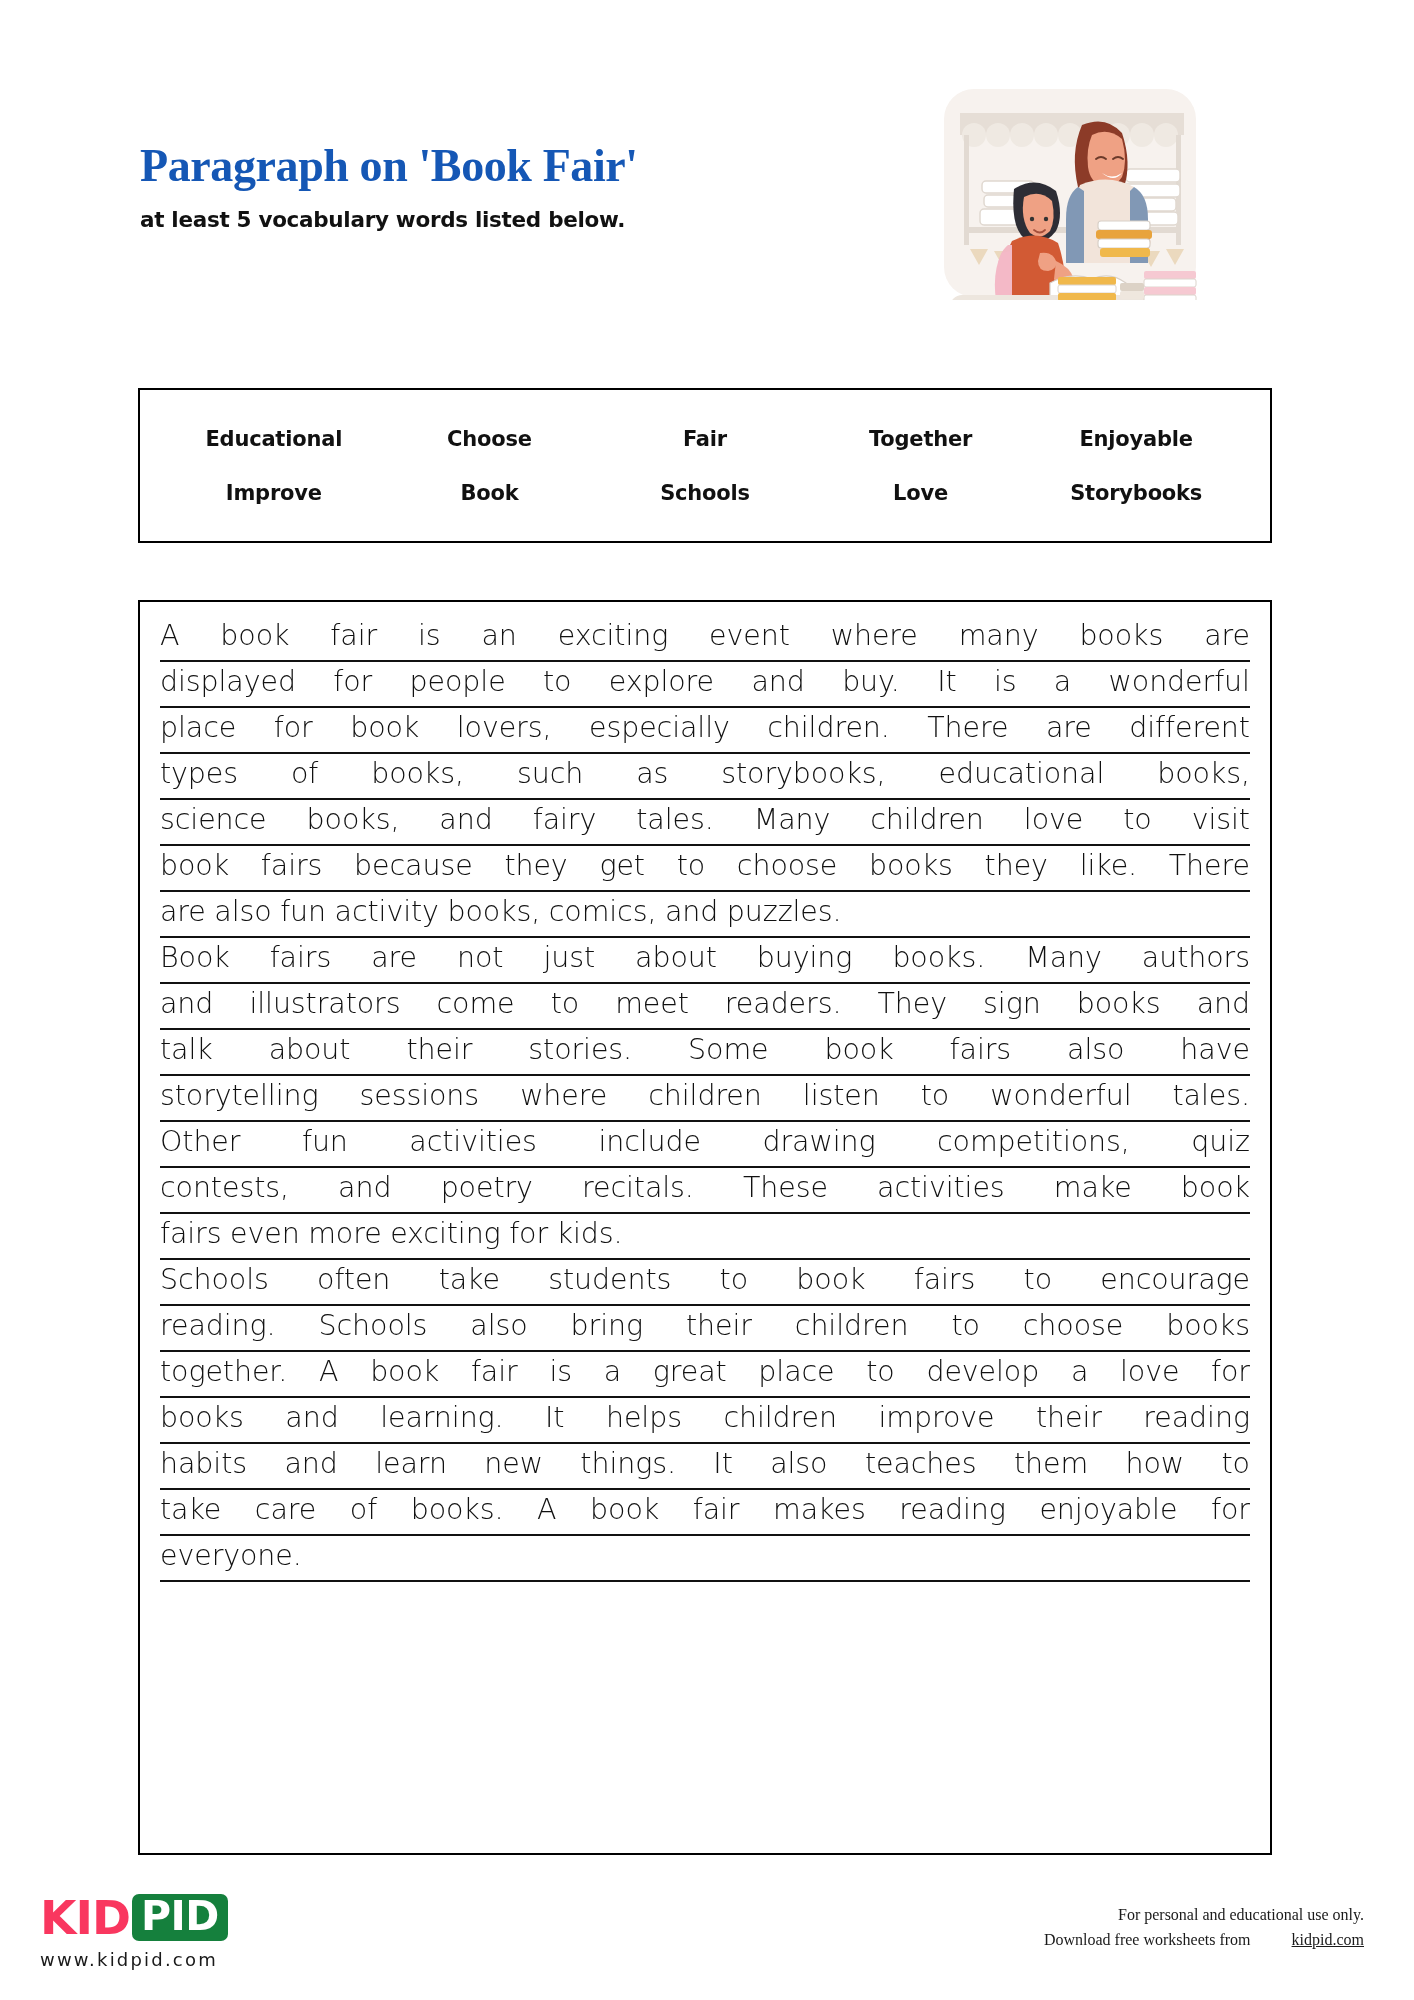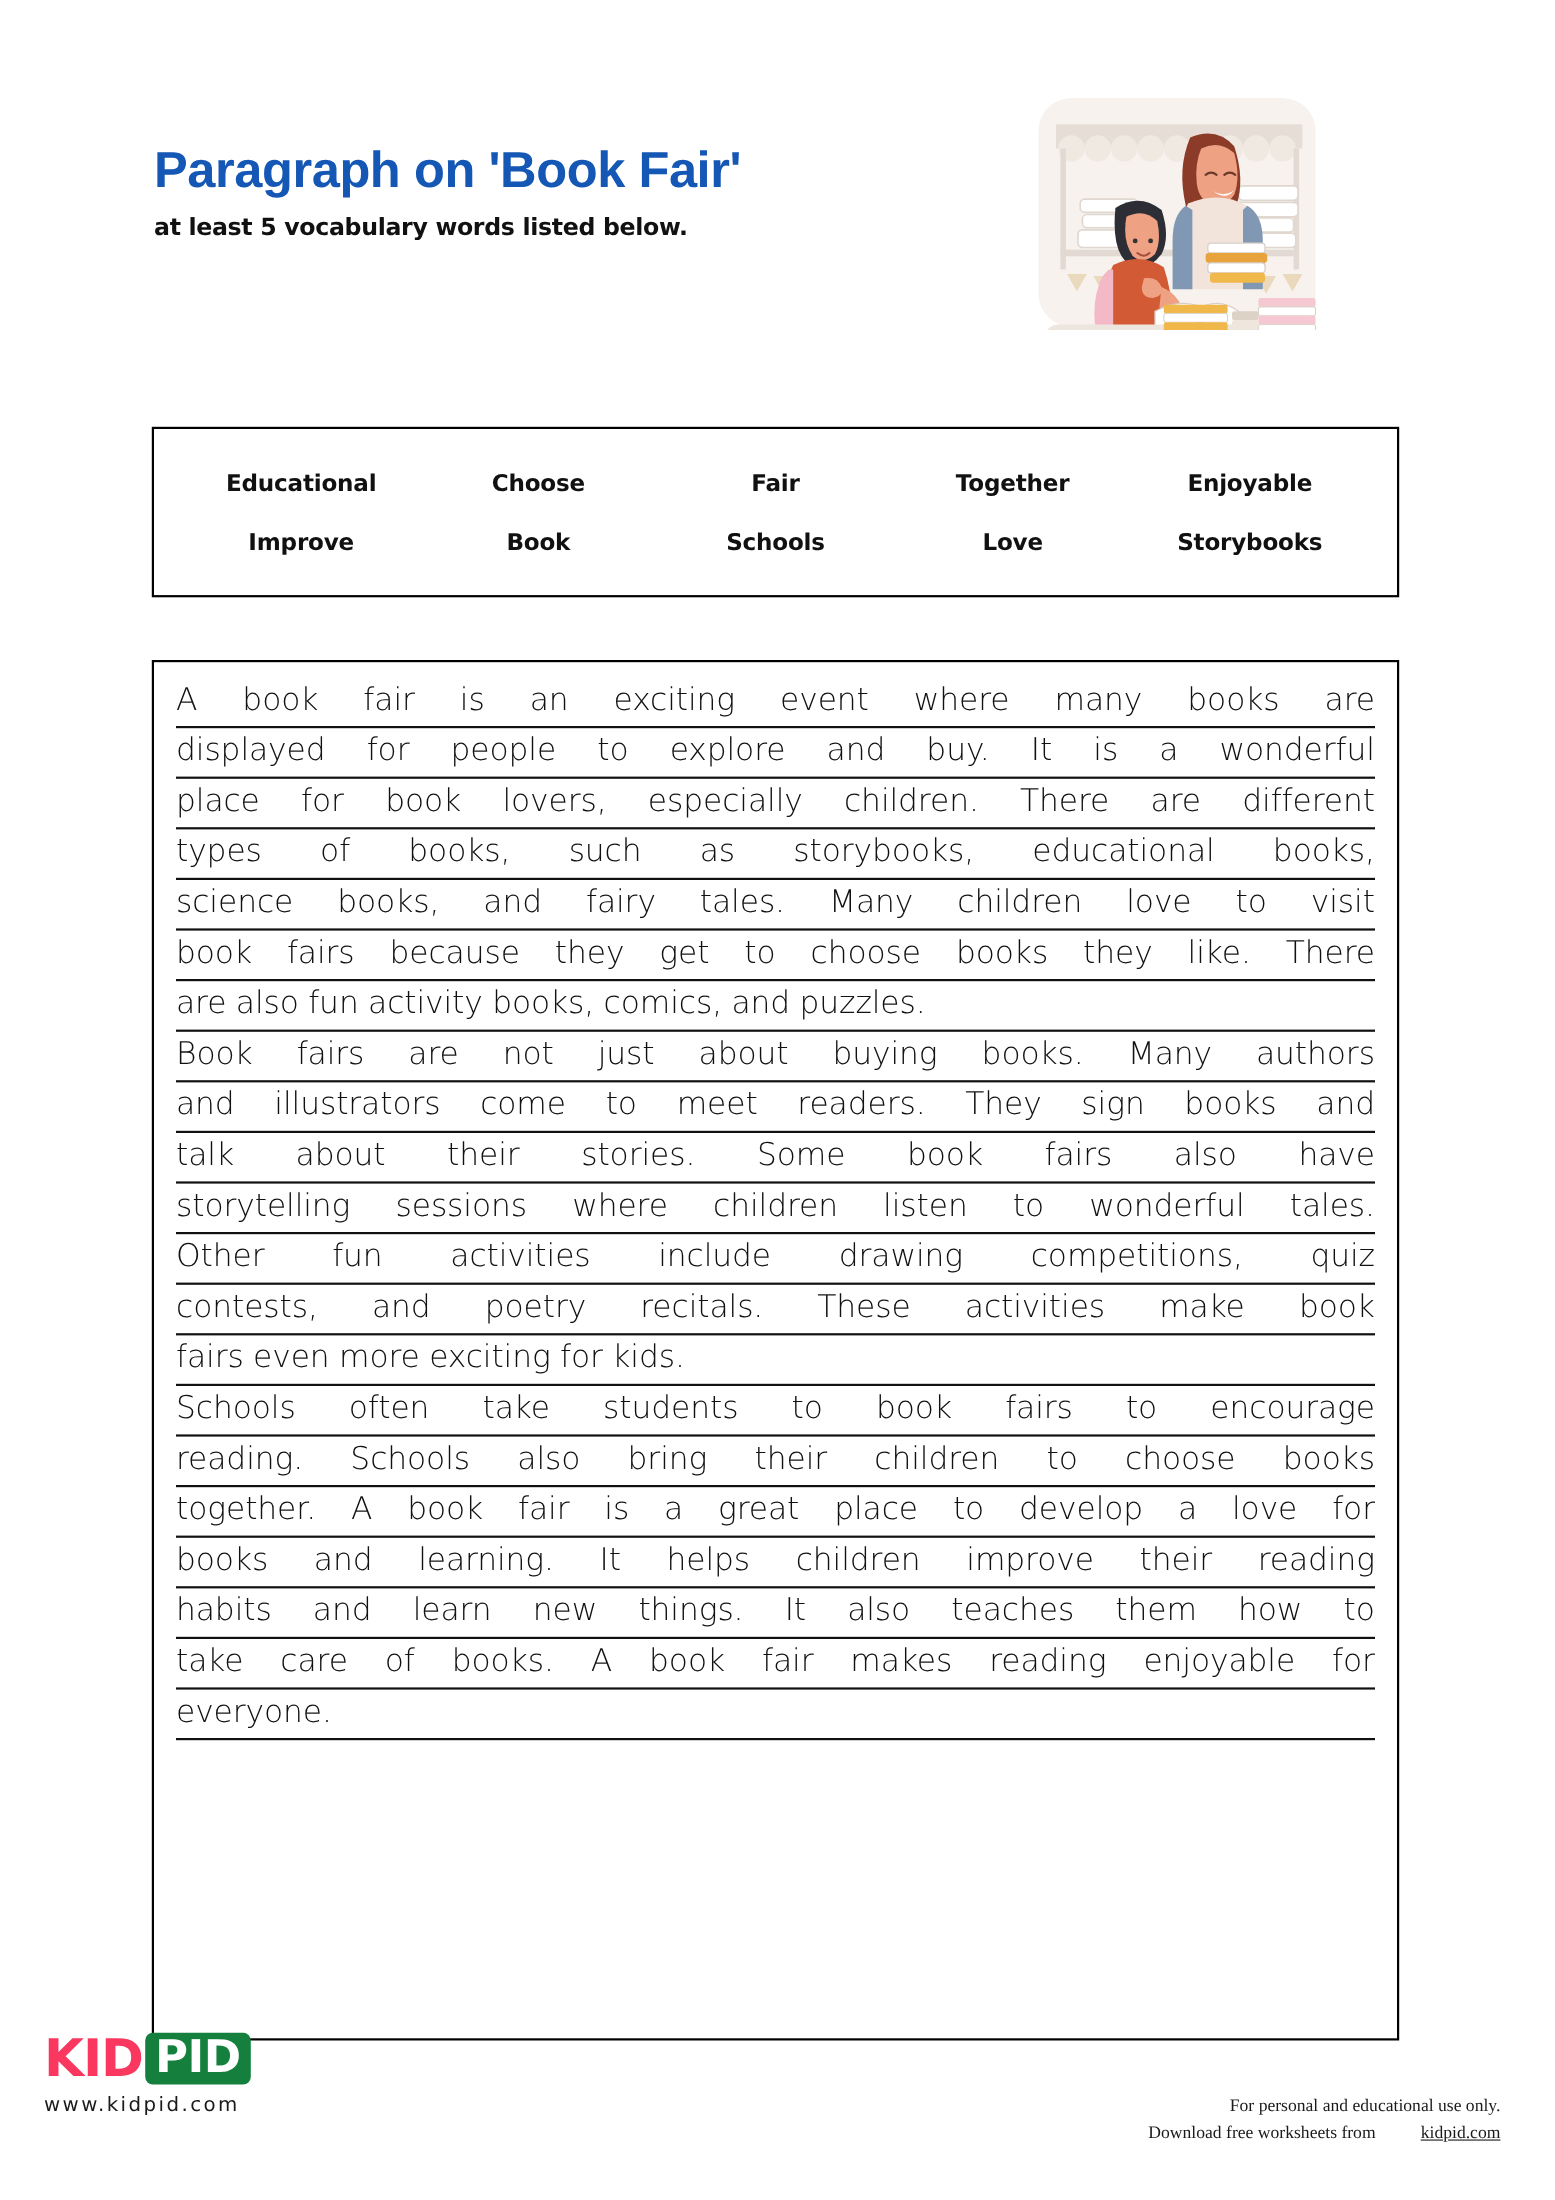--- a/index.html
+++ b/index.html
@@ -16,26 +16,26 @@
   }
 
   
   #header {
     position: absolute;
     left: 140px;
     top: 130px;
     width: 800px;
   }
   #page-title {
-    font-family: Liberation Sans, sans-serif;
+    font-family: Liberation Serif, serif;
     font-size: 46px;
     font-weight: bold;
     letter-spacing: -0.4px;
     color: #1557B5;
-    margin: 0 0 14px 0;
+    margin: 12px 0 14px 0;
     line-height: 1.05;
   }
   .subtitle-line {
     font-family: "DejaVu Sans", sans-serif;
     font-size: 21.5px;
     font-weight: bold;
     color: #111111;
     line-height: 1.45;
     letter-spacing: -0.3px;
   }
@@ -117,21 +117,21 @@
     display: inline-block;
   }
   .write-line.left .w + .w {
     margin-left: 0.30em;
   }
 
   
   #footer-logo {
     position: absolute;
     left: 40px;
-    top: 1845px;
+    top: 1891px;
     width: 320px;
   }
   #logo-mark {
     display: flex;
     align-items: center;
     height: 52px;
   }
   #logo-kid {
     font-family: "DejaVu Sans", sans-serif;
     font-weight: bold;

